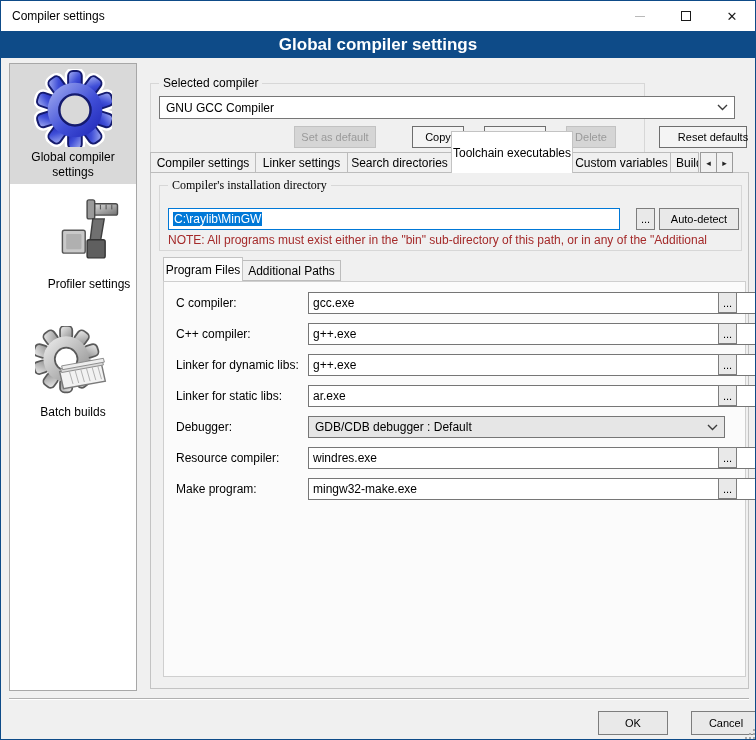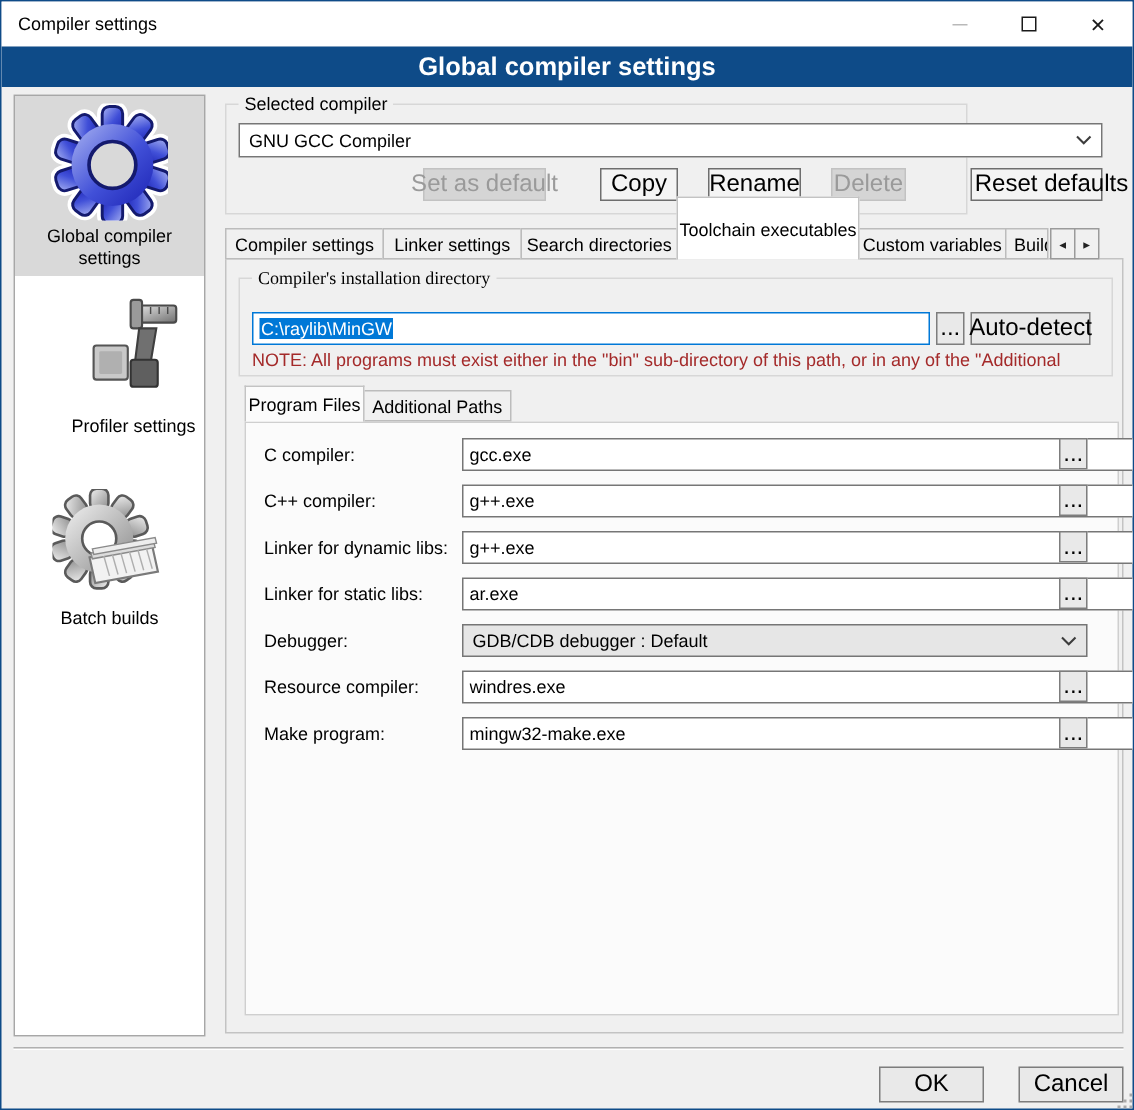--- a/index.html
+++ b/index.html
@@ -44,38 +44,38 @@
 
   
   .groupbox { position:absolute; border:1px solid #d7d7d7; }
   .groupbox-label {
     position:absolute; top:-8px; left:8px; background:#f0f0f0; padding:0 4px; white-space:nowrap;
   }
 
   
   .btn {
     display:flex; align-items:center; justify-content:center;
-    background:#e9e9e9; border:1px solid #7d7d7d; font-size:16px; white-space:nowrap;
+    background:#e9e9e9; border:1px solid #7d7d7d; font-size:11px; white-space:nowrap;margin-left:12px;
   }
   .btn.light { background:#f4f4f4; border-color:#6e6e6e; }
   .btn.disabled { background:#d5d5d5; border-color:#c2c2c2; color:#9a9a9a; }
   .field {
     background:#fff; border:1px solid #767676; font-size:12px;
     padding:0 4px; display:flex; align-items:center;
   }
   input.field { width:100%; height:100%; outline:none; font-family:"Liberation Sans",sans-serif; }
   .combo {
     background:#fff; border:1px solid #767676; display:flex; align-items:center;
     padding:0 6px; font-size:12px;
   }
   .combo .chev { margin-left:auto; }
   .combo.gray { background:#e6e6e6; }
 
   
-  .grp-compiler { left:149px; top:68px; width:495px; height:74px; }
+  .grp-compiler { left:149px; top:82px; width:495px; height:74px; }
   .compiler-combo { position:absolute; left:8px; top:12px; width:576px; height:23px; }
   .btnrow-abs { position:absolute; height:22px; top:42px; }
   .b-setdef { left:131px; width:82px; }
   .b-copy   { left:249px; width:52px; }
   .b-rename { left:321px; width:62px; }
   .b-delete { left:403px; width:50px; }
   .b-reset  { left:496px; width:88px;padding-left:20px; }
 
   
   .tabstrip { position:absolute; left:149px; top:147px; height:25px; display:flex; align-items:flex-end; z-index:3; }

